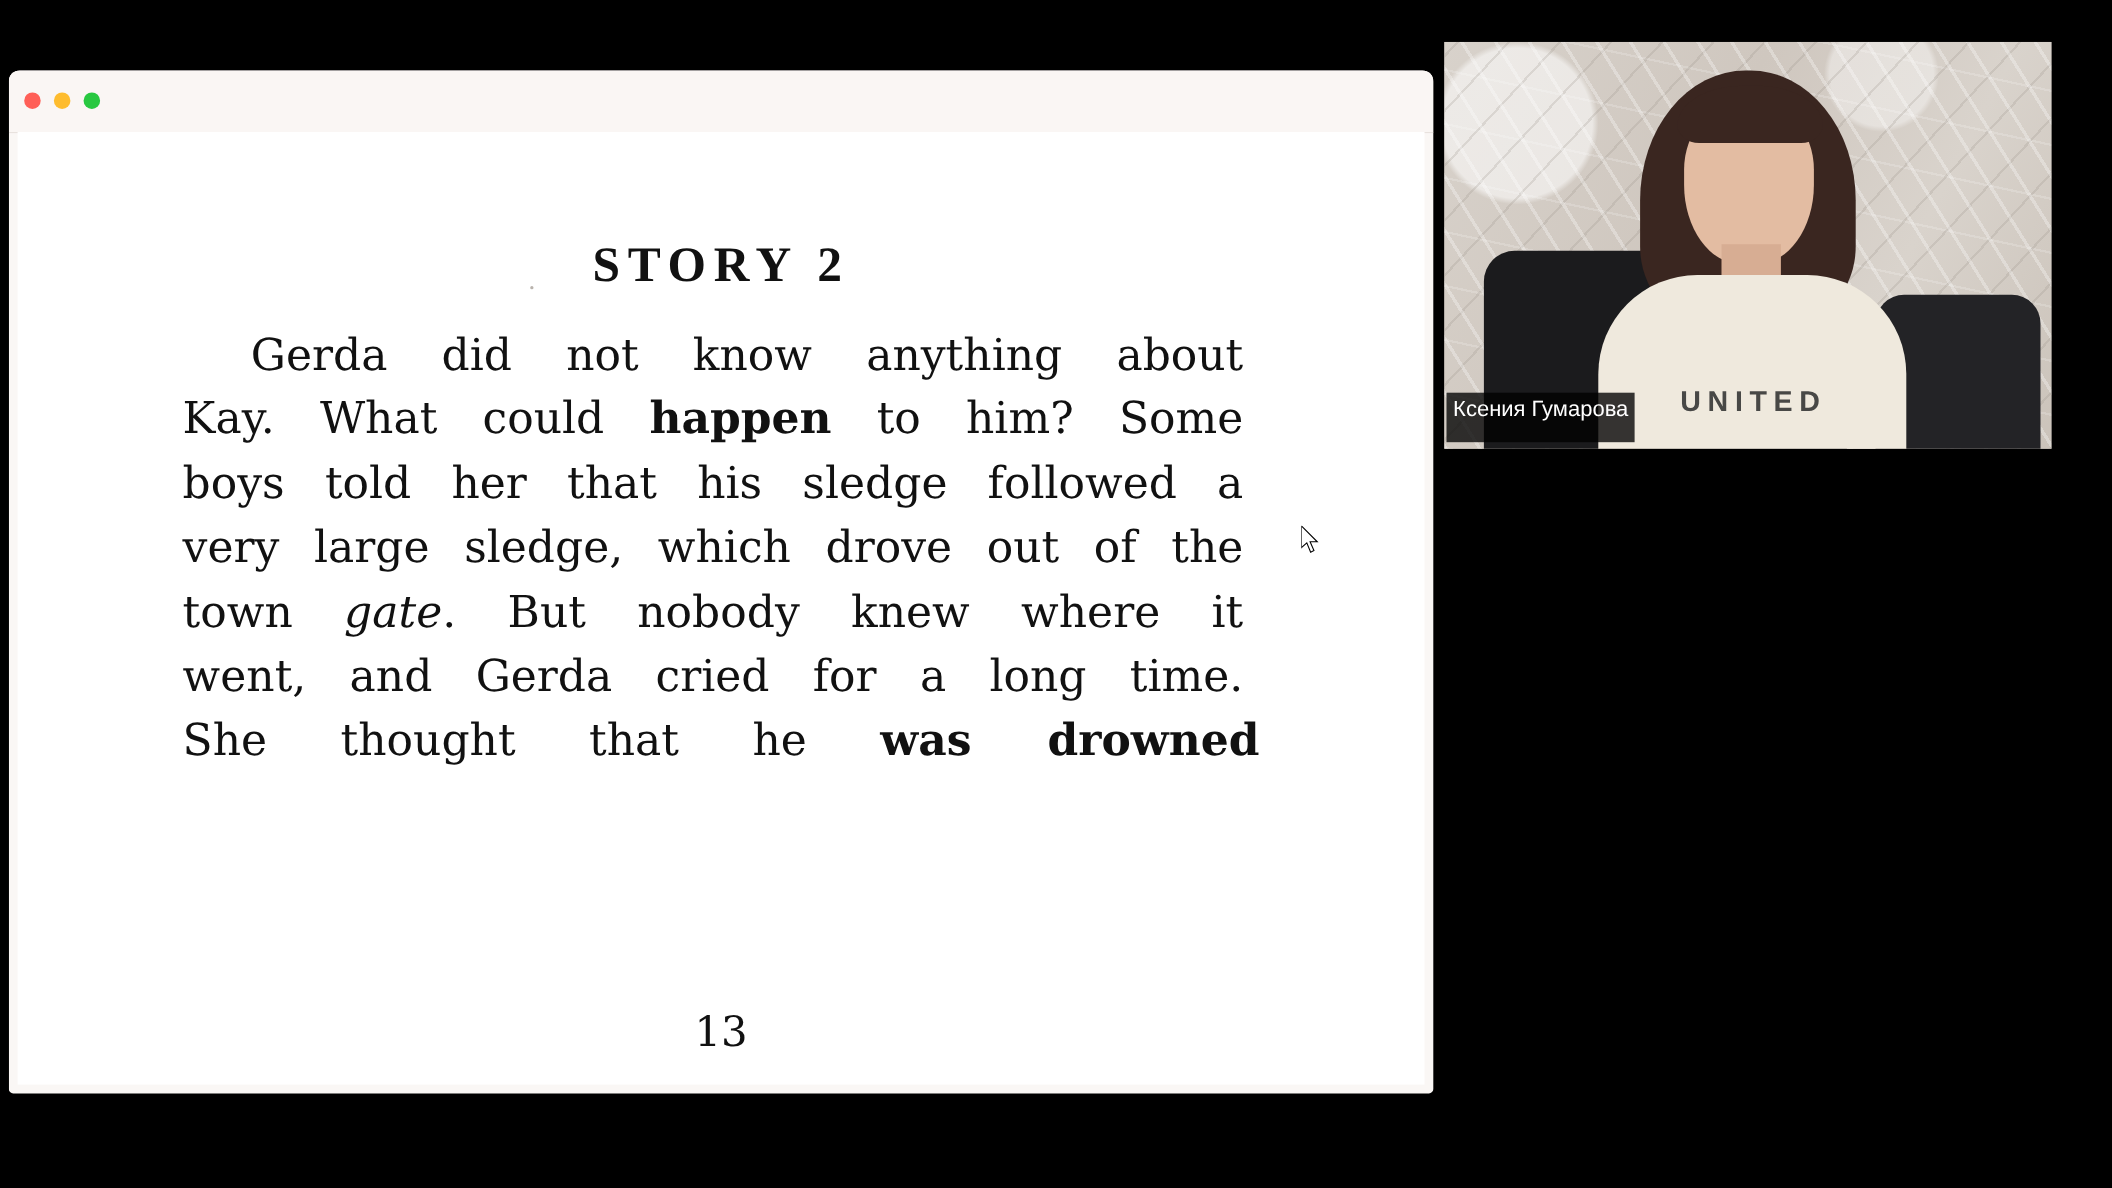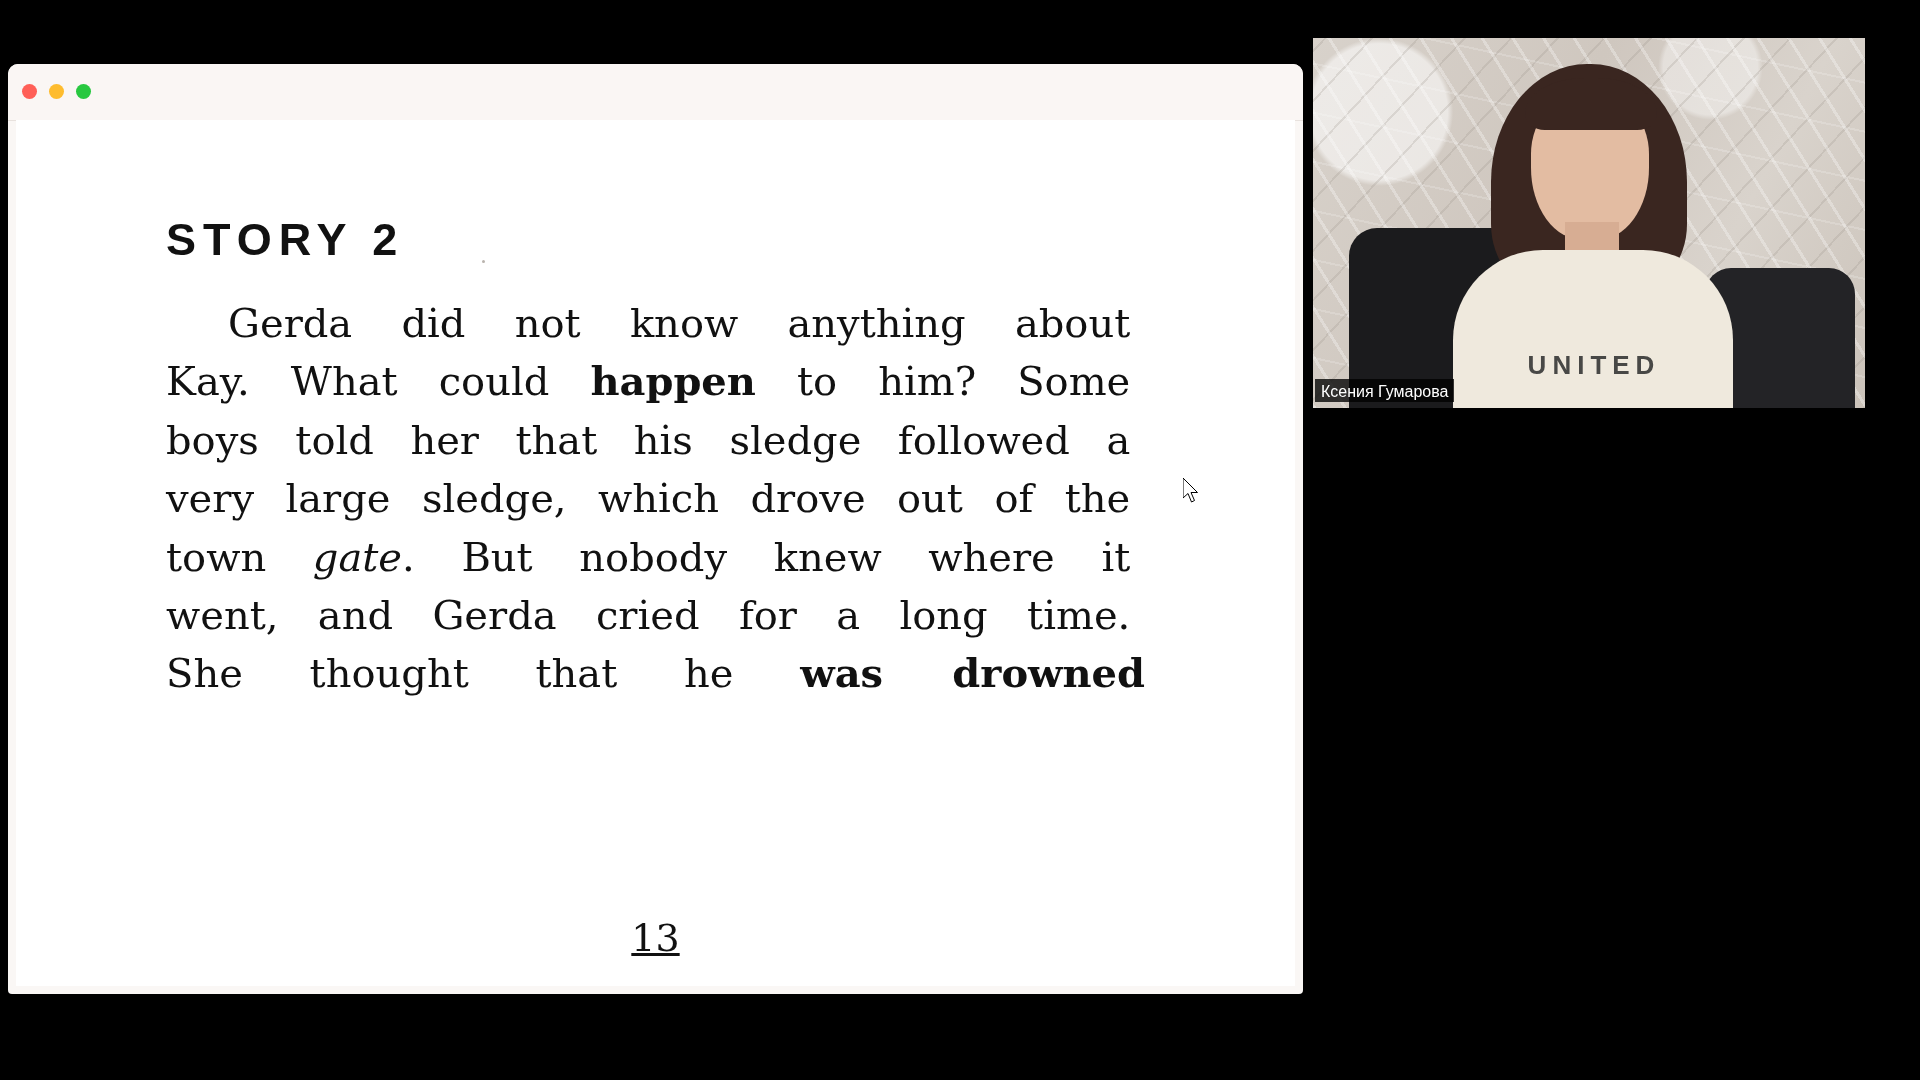--- a/index.html
+++ b/index.html
@@ -81,25 +81,26 @@
     right: 0;
     top: 0;
     bottom: 0;
     padding: 60px 150px 30px 150px;
     box-sizing: border-box;
     font-family: "DejaVu Serif", "Liberation Serif", serif;
     color: #111111;
   }
 
   .story-title {
+    text-align: center;
     font-size: 45px;
     font-weight: bold;
     letter-spacing: 7px;
     margin: 34px 0 28px 0;
-    font-family: Liberation Sans, sans-serif;
+    font-family: Liberation Serif, serif;
   }
 
   .story-body {
     font-size: 40px;
     line-height: 1.46;
     text-align: justify;
     text-align-last: justify;
     text-indent: 62px;
     word-spacing: 2px;
     margin: 0;
@@ -108,21 +109,20 @@
   .story-body i { font-style: italic; margin-top: 24px; }
 
   .page-number {
     position: absolute;
     left: 0;
     right: 0;
     bottom: 26px;
     text-align: center;
     font-size: 38px;
     font-family: "DejaVu Serif", "Liberation Serif", serif;
-    text-decoration: underline;
   }
 
   
   .scan-speck {
     position: absolute;
     left: 466px;
     top: 140px;
     width: 3px;
     height: 3px;
     background: #b9b3ad;
@@ -244,23 +244,23 @@
     color: #2c2c2c;
     opacity: 0.85;
   }
 
   .name-label {
     position: absolute;
     left: 2px;
     bottom: 6px;
     background: rgba(0,0,0,0.78);
     color: #ffffff;
-    font-size: 16px;
+    font-size: 20px;
     line-height: 1;
-    padding: 5px 6px 2px 6px;
+    padding: 5px 6px 20px 6px;
     font-family: "Liberation Sans", sans-serif;
     white-space: nowrap;
   }
 
   
   .bar-top {
     position: absolute;
     left: 0; top: 0;
     width: 1920px; height: 38px;
     background: #000000;

